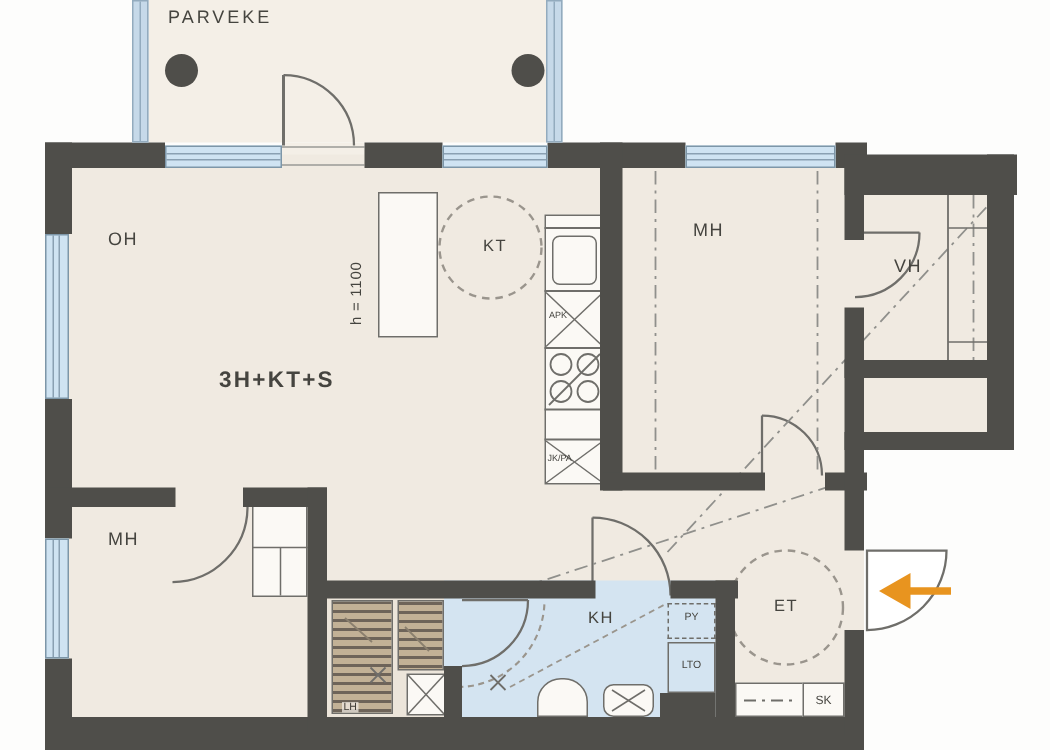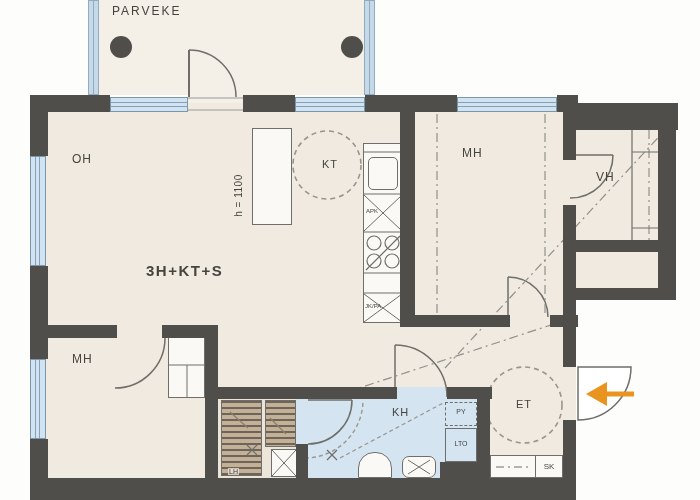--- a/index.html
+++ b/index.html
@@ -178,21 +178,21 @@
   <div class="winH" style="left:110px;top:97px;width:78px;height:15px;"></div>
   <div class="winH" style="left:295px;top:97px;width:70px;height:15px;"></div>
   <div class="winH" style="left:457px;top:97px;width:100px;height:15px;"></div>
   <div class="winV" style="left:30px;top:156px;width:16px;height:110px;"></div>
   <div class="winV" style="left:30px;top:359px;width:16px;height:80px;"></div>
   <div class="bwall" style="left:88px;top:0;width:11px;height:95px;"></div>
   <div class="bwall" style="left:364px;top:0;width:11px;height:95px;"></div>
 
   <div class="lbl" style="left:112px;top:4px;letter-spacing:2px;">PARVEKE</div>
   <div class="lbl" style="left:72px;top:152px;">OH</div>
-  <div class="lbl" style="left:146px;top:262px;font-size:15px;font-weight:600;letter-spacing:1.5px;">3H+KT+S</div>
+  <div class="lbl" style="left:146px;top:245px;font-size:15px;font-weight:600;letter-spacing:1.5px;">3H+KT+S</div>
   <div class="lbl" style="left:202px;top:190px;width:72px;text-align:center;font-size:10px;font-weight:400;letter-spacing:0.5px;transform:rotate(-90deg);">h = 1100</div>
   <div class="lbl" style="left:310px;top:158px;width:40px;text-align:center;font-size:11px;">KT</div>
   <div class="lbl" style="left:462px;top:146px;">MH</div>
   <div class="lbl" style="left:596px;top:170px;">VH</div>
   <div class="lbl" style="left:72px;top:352px;">MH</div>
   <div class="lbl" style="left:392px;top:406px;font-size:11px;">KH</div>
   <div class="lbl" style="left:510px;top:398px;width:28px;text-align:center;font-size:11px;">ET</div>
   <div class="lbl" style="left:445px;top:408px;width:32px;text-align:center;font-size:7px;letter-spacing:0;">PY</div>
   <div class="lbl" style="left:445px;top:440px;width:32px;text-align:center;font-size:7px;letter-spacing:0;">LTO</div>
   <div class="lbl" style="left:535px;top:462px;width:28px;text-align:center;font-size:8px;letter-spacing:0;">SK</div>

